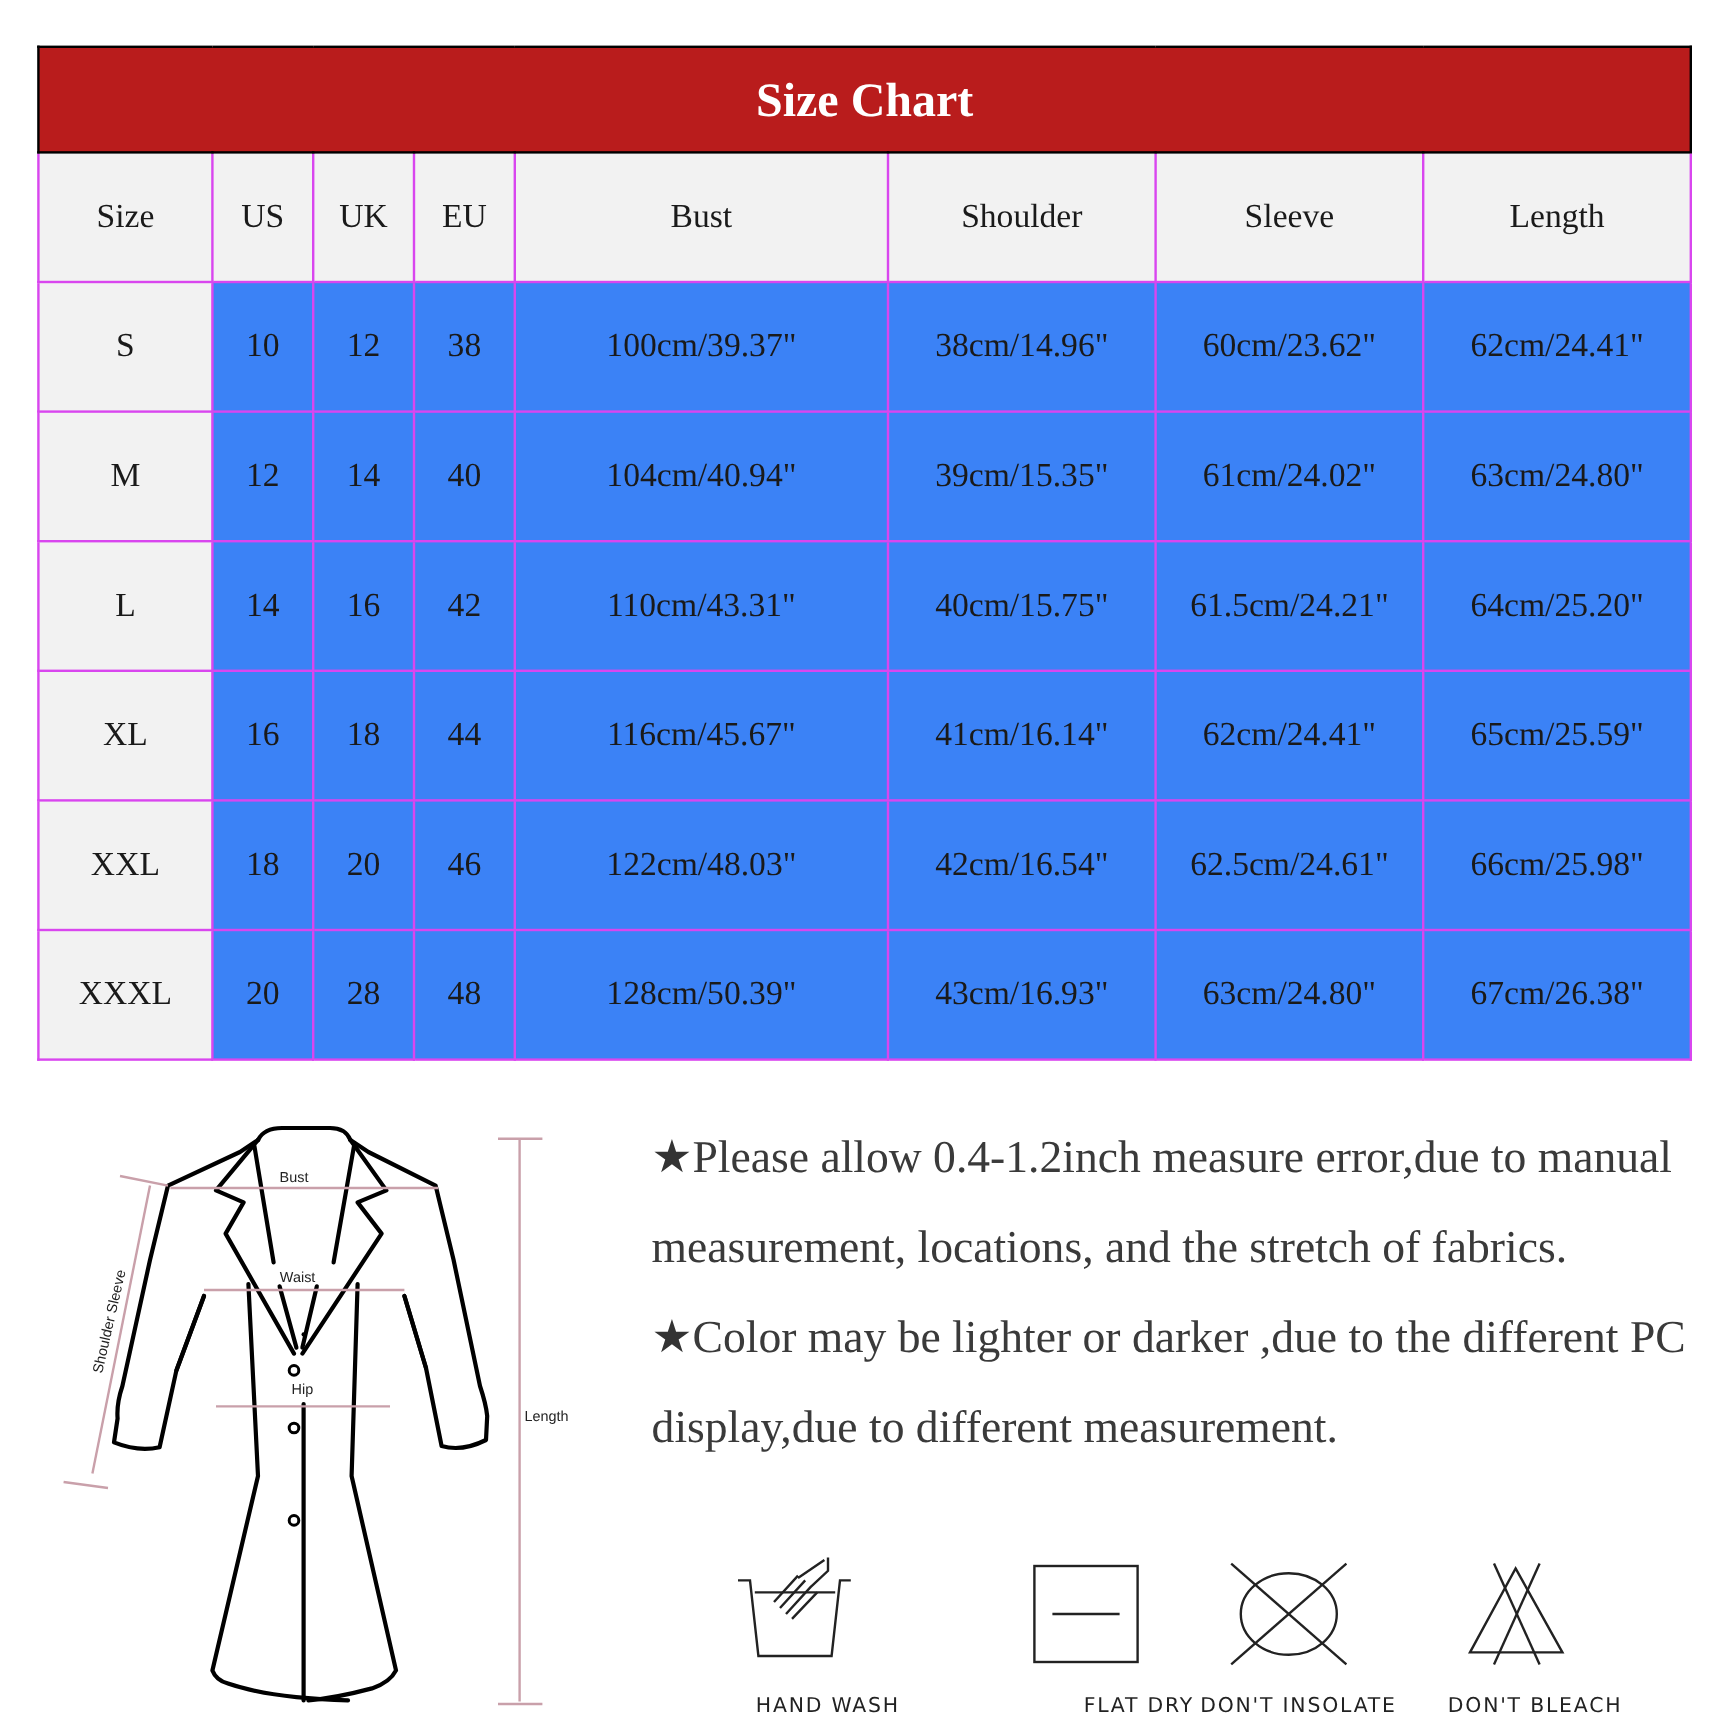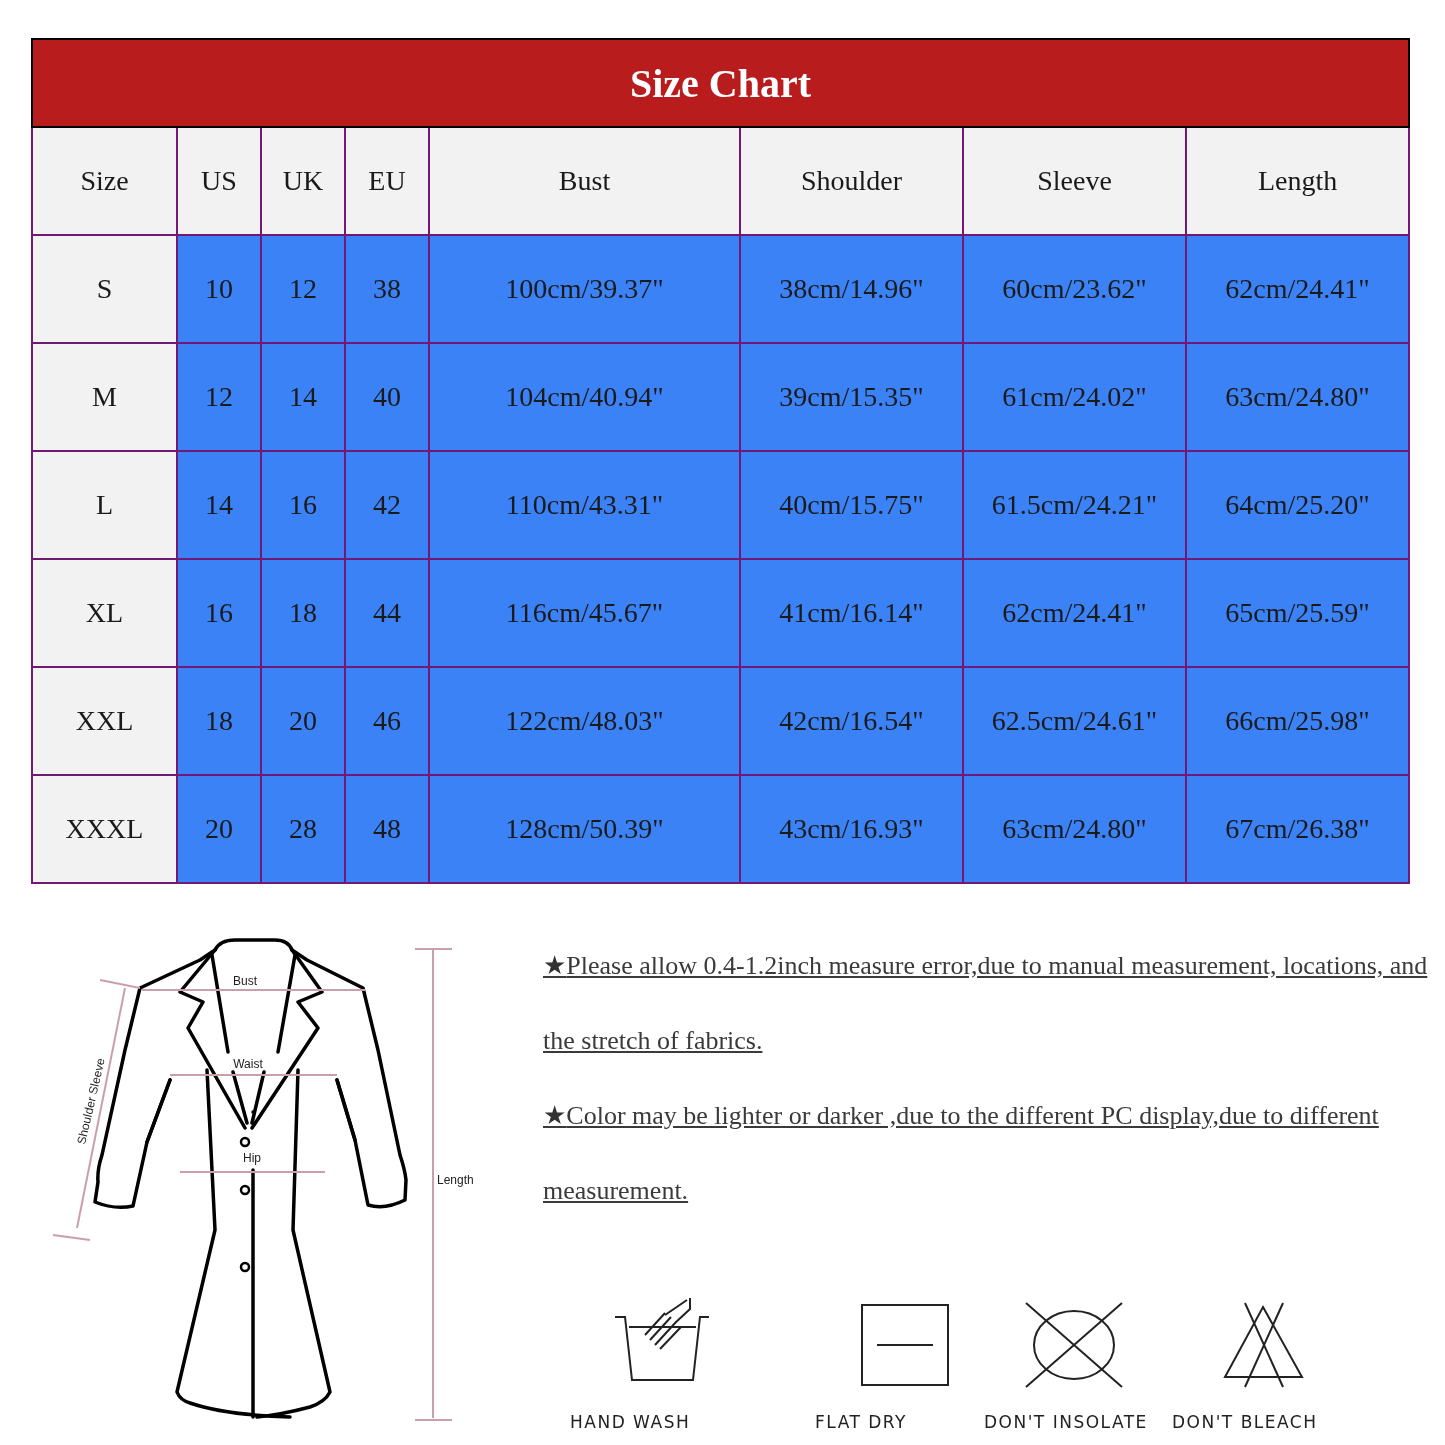--- a/index.html
+++ b/index.html
@@ -1,27 +1,27 @@
 <!DOCTYPE html>
 <html><head>
   <meta charset="utf-8">
   <style>
     html, body { margin: 0; padding: 0; background: #ffffff; }
     body { width: 1445px; height: 1445px; position: relative; overflow: hidden; font-family: "Liberation Serif", "DejaVu Serif", serif; color: #1a1a1a; }
     .size-chart { position: absolute; left: 31px; top: 38px; width: 1377px; border-collapse: collapse; table-layout: fixed; }
-    .size-chart td, .size-chart th { border: 2px solid #701a75; text-align: center; vertical-align: middle; padding: 0; }
+    .size-chart td, .size-chart th { border: 2px solid #d946ef; text-align: center; vertical-align: middle; padding: 0; }
     .title-row th { background: #b91c1c; color: #ffffff; height: 86px; font-size: 40px; font-weight: bold; letter-spacing: 0px; border: 2px solid #000; }
     .header-row th { background: #f2f2f2; height: 106px; font-size: 28px; font-weight: normal; color: #1a1a1a; }
     .data-row td { height: 106px; font-size: 28px; color: #1a1a1a; background: #3b82f6; }
     .data-row td.size-cell { background: #f2f2f2; }
-    .notes { position: absolute; left: 543px; top: 928px; width: 890px; font-size: 26px; color: #3a3a3a; line-height: 75px; text-decoration: underline; }
+    .notes { position: absolute; left: 543px; top: 928px; width: 890px; font-size: 38px; color: #3a3a3a; line-height: 75px; }
     .notes p { margin: 0; }
     .notes .star { color: #333333; }
     .diagram { position: absolute; left: 40px; top: 930px; width: 440px; height: 505px; }
-    .care { position: absolute; top: 1295px; width: 180px; text-align: left; }
+    .care { position: absolute; top: 1295px; width: 180px; text-align: right; }
     .care svg { display: block; margin: 0 auto; }
     .care-label { font-family: "DejaVu Sans", "Liberation Sans", sans-serif; font-size: 17px; letter-spacing: 1.5px; color: #222; margin-top: 22px; white-space: nowrap; }
   </style>
 </head>
 <body>
 
 <table class="size-chart">
   <colgroup>
     <col style="width:145px">
       <col style="width:84px">

